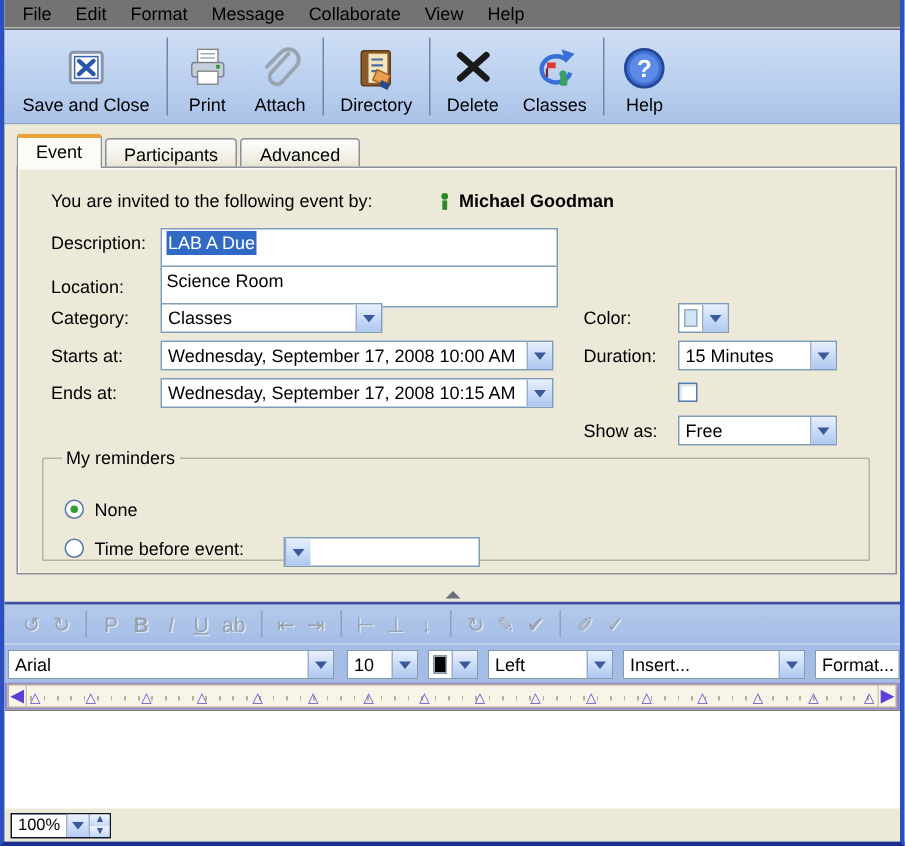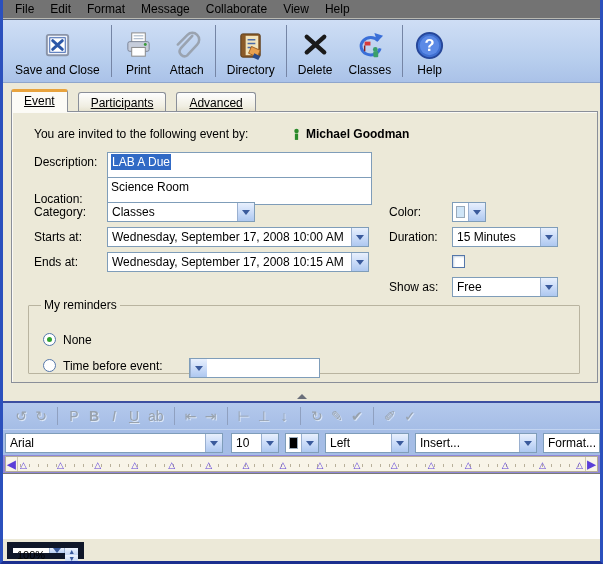--- a/index.html
+++ b/index.html
@@ -38,23 +38,23 @@
   }
   .tb-btn { display: flex; flex-direction: column; align-items: center; justify-content: flex-end; padding: 2px 8px 3px; }
   .tb-icon { height: 34px; display: flex; align-items: center; }
   .tb-icon svg { width: 31px; height: 31px; }
   .tb-label { font-size: 12px; color: #000; white-space: nowrap; margin-top: 1px; }
   .tb-sep { width: 1px; background: #7585a5; margin: 3px 3px; }
   
   .workarea { height: 318px; flex: 0 0 318px; background: #ece9d8; position: relative; }
   .tabstrip { position: absolute; left: 8px; top: 6px; height: 23px; display: flex; align-items: flex-end; }
   .tab {
-    position: relative; padding: 3px 12px 3px; margin-right: 10px; font-size: 12px;
+    position: relative; padding: 3px 12px 3px; margin-right: 2px; font-size: 12px;
     border: 1px solid #8a8f99; border-bottom: none; border-radius: 3px 3px 0 0;
-    background: linear-gradient(180deg,#fefefe 0%,#f0eee2 70%,#e4e0cc 100%); height: 20px; text-decoration: underline;
+    background: linear-gradient(180deg,#fefefe 0%,#f0eee2 70%,#e4e0cc 100%); height: 20px;
   }
   .tab.active { height: 23px; background: #fcfbf6; border-top: 3px solid #e8a33d; z-index: 3; padding-top: 2px; }
   .tabpage {
     position: absolute; left: 8px; top: 28px; width: 587px; height: 272px;
     border: 1px solid #8a8f99; background: #ece9d8;
     box-shadow: inset 1px 1px 0 #fbfaf6;
   }
   .frm-label { position: absolute; font-size: 12px; color: #000; line-height: 20px; white-space: nowrap; }
   .bold { font-weight: bold; }
   .textbox {
@@ -110,21 +110,21 @@
   .ticks { position: absolute; left: 14px; right: 14px; top: 7px; height: 3px;
     background: repeating-linear-gradient(90deg, #b8b09a 0 1px, transparent 1px 9px); }
   .tabmarks { position: absolute; left: 14px; right: 14px; top: 2px; bottom: 0; display: flex; justify-content: space-between; align-items: flex-end; }
   .tabmark { font-size: 9px; line-height: 11px; color: #5b3fd8; }
   .ruler-end { position: absolute; top: 0; bottom: 0; width: 12px; color: #5b3fd8; font-size: 11px; line-height: 14px; text-align: center; font-weight: bold; }
   .ruler-end.left { left: 0; border-right: 1px solid #cfc8b2; }
   .ruler-end.right { right: 0; border-left: 1px solid #cfc8b2; }
   
   .msgbody { flex: 1; background: #fff; border-top: 1px solid #7a7a72; }
   .statusbar { height: 23px; flex: 0 0 23px; background: #ece9d8; border-top: 1px solid #fff; position: relative; }
-  .zoomctl { position: absolute; left: 4px; top: 3px; height: 17px; display: flex; border: 6px solid #0f172a; background: #fff; }
+  .zoomctl { position: absolute; left: 4px; top: 3px; height: 17px; display: flex; border: 1px solid #0f172a; background: #fff; }
   .zoomctl .ztext { font-size: 11px; line-height: 15px; padding: 0 4px; min-width: 32px; }
   .zoomctl .zarr { width: 15px; display: flex; align-items: center; justify-content: center; background: linear-gradient(180deg,#e8f0fd,#b8cef2); border-left: 1px solid #9ab0d0; }
   .zoomctl .spin { width: 14px; display: flex; flex-direction: column; border-left: 1px solid #9ab0d0; }
   .zoomctl .spin span { flex: 1; font-size: 7px; line-height: 7px; text-align: center; color: #3a5a9c; background: linear-gradient(180deg,#eef4fe,#c4d6f4); }
 </style>
 </head>
 <body>
 
 <div class="window">
 
@@ -231,21 +231,21 @@
       <span class="frm-label" style="left:22px; top:12px;">You are invited to the following event by:</span>
       <svg style="position:absolute; left:280px; top:16px;" width="9" height="13" viewBox="0 0 10 14">
         <circle cx="5" cy="3" r="2.5" fill="#2a8a2a"></circle>
           <rect x="3.2" y="6" width="3.6" height="7" fill="#2a8a2a"></rect>
       </svg>
       <span class="frm-label bold" style="left:294px; top:12px;">Michael Goodman</span>
 
       <span class="frm-label" style="left:22px; top:40px;">Description:</span>
       <div class="textbox" style="left:95px; top:40px; width:265px;"><span class="sel">LAB A Due</span></div>
 
-      <span class="frm-label" style="left:22px; top:77px;">Location:</span>
+      <span class="frm-label" style="left:22px; top:69px;">Location:</span>
       <div class="textbox" style="left:95px; top:65px; width:265px;"><span>Science Room</span></div>
 
       <span class="frm-label" style="left:22px; top:90px;">Category:</span>
       <div class="combo" style="left:95px; top:90px; width:148px;">
         <span class="combo-text">Classes</span>
         <span class="combo-btn">
             <i class="arr"></i>
           </span>
       </div>
       <span class="frm-label" style="left:377px; top:90px;">Color:</span>

